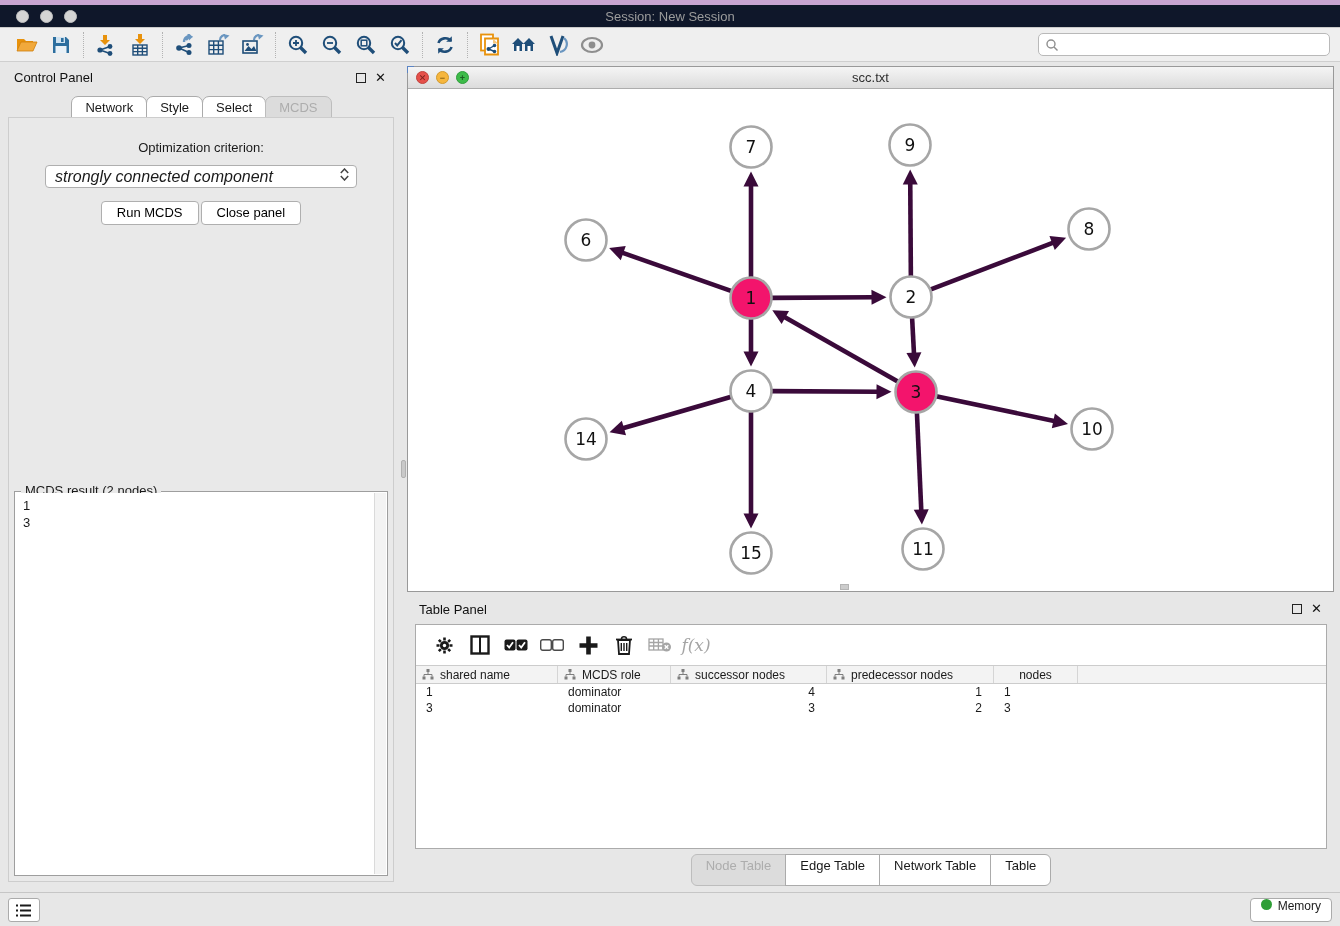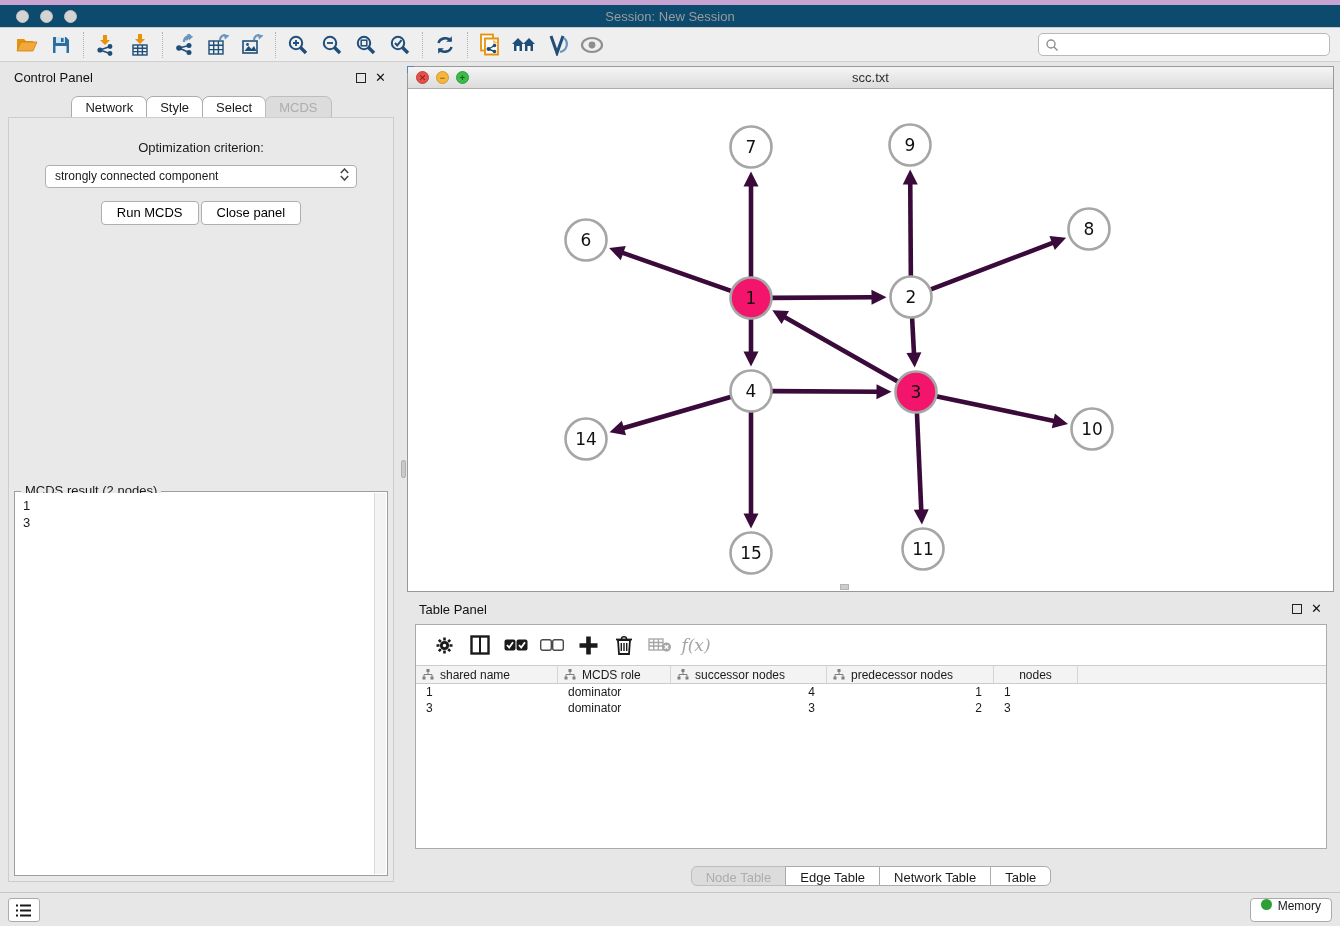--- a/index.html
+++ b/index.html
@@ -7,41 +7,41 @@
   body {
     position: relative;
     font-family: "Liberation Sans", "DejaVu Sans", sans-serif;
     background: #E7E7E7;
     overflow: hidden;
     font-size: 13px;
     color: #1A1A1A;
   }
   
   .desktop-strip { position:absolute; top:0; left:0; right:0; height:5px; background:#C7A4D1; }
-  .titlebar { position:absolute; top:5px; left:0; right:0; height:23px; background:#0c4a6e; border-bottom:1px solid #CACACA; }
+  .titlebar { position:absolute; top:5px; left:0; right:0; height:23px; background:#0f172a; border-bottom:1px solid #CACACA; }
   .tl-dot { position:absolute; top:5px; width:13px; height:13px; border-radius:50%; background:#D4D4D4; border:1px solid #C0C0C0; }
   .app-title { position:absolute; top:4px; left:0; right:0; text-align:center; color:#9B9B9B; font-size:13px; }
   
   .toolbar { position:absolute; top:28px; left:0; right:0; height:34px; background:#EFEFEF; border-bottom:1px solid #CFCFCF; display:flex; align-items:center; padding-left:10px; }
   .tbicon { width:34px; height:30px; display:flex; align-items:center; justify-content:center; }
   .tbsep { width:1px; height:26px; border-left:1px dotted #B3B3B3; margin:0 5px; }
   .search-wrap { position:absolute; right:10px; top:5px; width:292px; height:23px; background:#fff; border:1px solid #B9B9B9; border-radius:5px; display:flex; align-items:center; padding-left:6px; }
   .search-wrap input { border:none; outline:none; flex:1; font-size:12px; font-family:inherit; background:transparent; }
   
   .control-panel { position:absolute; left:2px; top:64px; width:398px; height:824px; }
   .panel-head { position:relative; height:26px; }
   .panel-title { position:absolute; left:12px; top:6px; font-size:13px; color:#111; }
   .float-btn { position:absolute; width:10px; height:10px; border:1.5px solid #222; top:9px; }
   .close-btn { position:absolute; top:6px; font-weight:bold; font-size:13px; color:#111; cursor:default; }
   .ctl-tabs { position:absolute; left:0; right:0; top:32px; display:flex; justify-content:center; }
   .tab { background:#FFFFFF; border:1px solid #ABABAB; border-radius:7px 7px 0 0; padding:3px 13px 4px; font-size:13px; margin-right:-1px; position:relative; }
   .tab.active { background:#DCDCDC; color:#ADADAD; border-color:#BDBDBD; }
   .ctl-body { position:absolute; left:6px; right:6px; top:53px; bottom:6px; background:#E9E9E9; border:1px solid #CDCDCD; }
   .opt-label { text-align:center; margin-top:22px; font-size:13px; }
-  .combo { position:relative; margin:10px auto 0; width:312px; height:23px; background:#fff; border:1px solid #AFAFAF; border-radius:4px; line-height:21px; padding-left:9px; font-size:12px; }
+  .combo { position:relative; margin:10px auto 0; width:312px; height:23px; background:#fff; border:1px solid #AFAFAF; border-radius:4px; line-height:21px; padding-left:9px; font-size:16px;font-style:italic; }
   .combo .chevrons { position:absolute; right:7px; top:2px; display:flex; flex-direction:column; gap:1px; }
   .btn-row { display:flex; justify-content:center; gap:2px; margin-top:13px; }
   .push-btn { background:#fff; border:1px solid #AFAFAF; border-radius:4px; padding:3px 15px 4px; font-size:13px; }
   .result-group { position:absolute; left:5px; right:5px; top:373px; bottom:5px; border:1px solid #9E9E9E; background:#fff; }
   .result-legend { position:absolute; top:-9px; left:6px; background:#E9E9E9; padding:0 4px; font-size:13px; }
   .result-area { position:absolute; inset:1px 13px 1px 1px; background:#fff; padding:4px 0 0 7px; font-size:13px; line-height:17px; }
   .result-scroll { position:absolute; top:1px; bottom:1px; right:1px; width:12px; background:#F3F3F3; border-left:1px solid #DADADA; }
   .result-line { font-size:13px; }
   
   .v-divider { position:absolute; left:400px; top:64px; width:7px; bottom:38px; }
@@ -64,21 +64,21 @@
   .tpicon { width:36px; height:30px; display:flex; align-items:center; justify-content:center; }
   .fx-label { font-family:"DejaVu Serif", serif; font-style:italic; font-size:17px; color:#A5A5A5; }
   .tbl-header { display:flex; height:19px; background:#F3F3F3; border-top:1px solid #CCC; border-bottom:1px solid #CCC; font-size:12px; align-items:center; }
   .hcell { display:flex; align-items:center; height:100%; border-right:1px solid #D5D5D5; padding-left:6px; gap:6px; }
   .hcell.center { justify-content:center; padding-left:0; }
   .c0{width:142px;} .c1{width:113px;} .c2{width:156px;} .c3{width:167px;} .c4{width:84px;} .cfill{flex:1; border-right:none;}
   .tbl-row { display:flex; height:16px; font-size:12px; align-items:center; }
   .rcell { height:100%; line-height:16px; }
   .r-left { padding-left:10px; } .r-right { text-align:right; padding-right:12px; }
   .tp-tabs { position:absolute; left:0; right:0; bottom:2px; display:flex; justify-content:center; }
-  .tp-tabs .tab { border-radius:0; padding:3px 14px 0;text-align:right; }
+  .tp-tabs .tab { border-radius:0; padding:3px 14px 12px;text-align:right; }
   .tp-tabs .tab:first-child { border-radius:6px 0 0 6px; }
   .tp-tabs .tab:last-child { border-radius:0 6px 6px 0; }
   
   .statusbar { position:absolute; left:0; right:0; bottom:0; height:34px; background:#E7E7E7; border-top:1px solid #C6C6C6; }
   .list-btn { position:absolute; left:8px; top:5px; width:32px; height:24px; background:#fff; border:1px solid #ABABAB; border-radius:3px; display:flex; align-items:center; justify-content:center; }
   .memory-btn { position:absolute; right:8px; top:5px; height:24px; background:#fff; border:1px solid #ABABAB; border-radius:4px; display:flex; align-items:flex-start; gap:6px; padding:0 10px; font-size:12px; }
   .mem-dot { width:11px; height:11px; border-radius:50%; background:#2E9E36; }
 </style>
 </head>
 <body>

